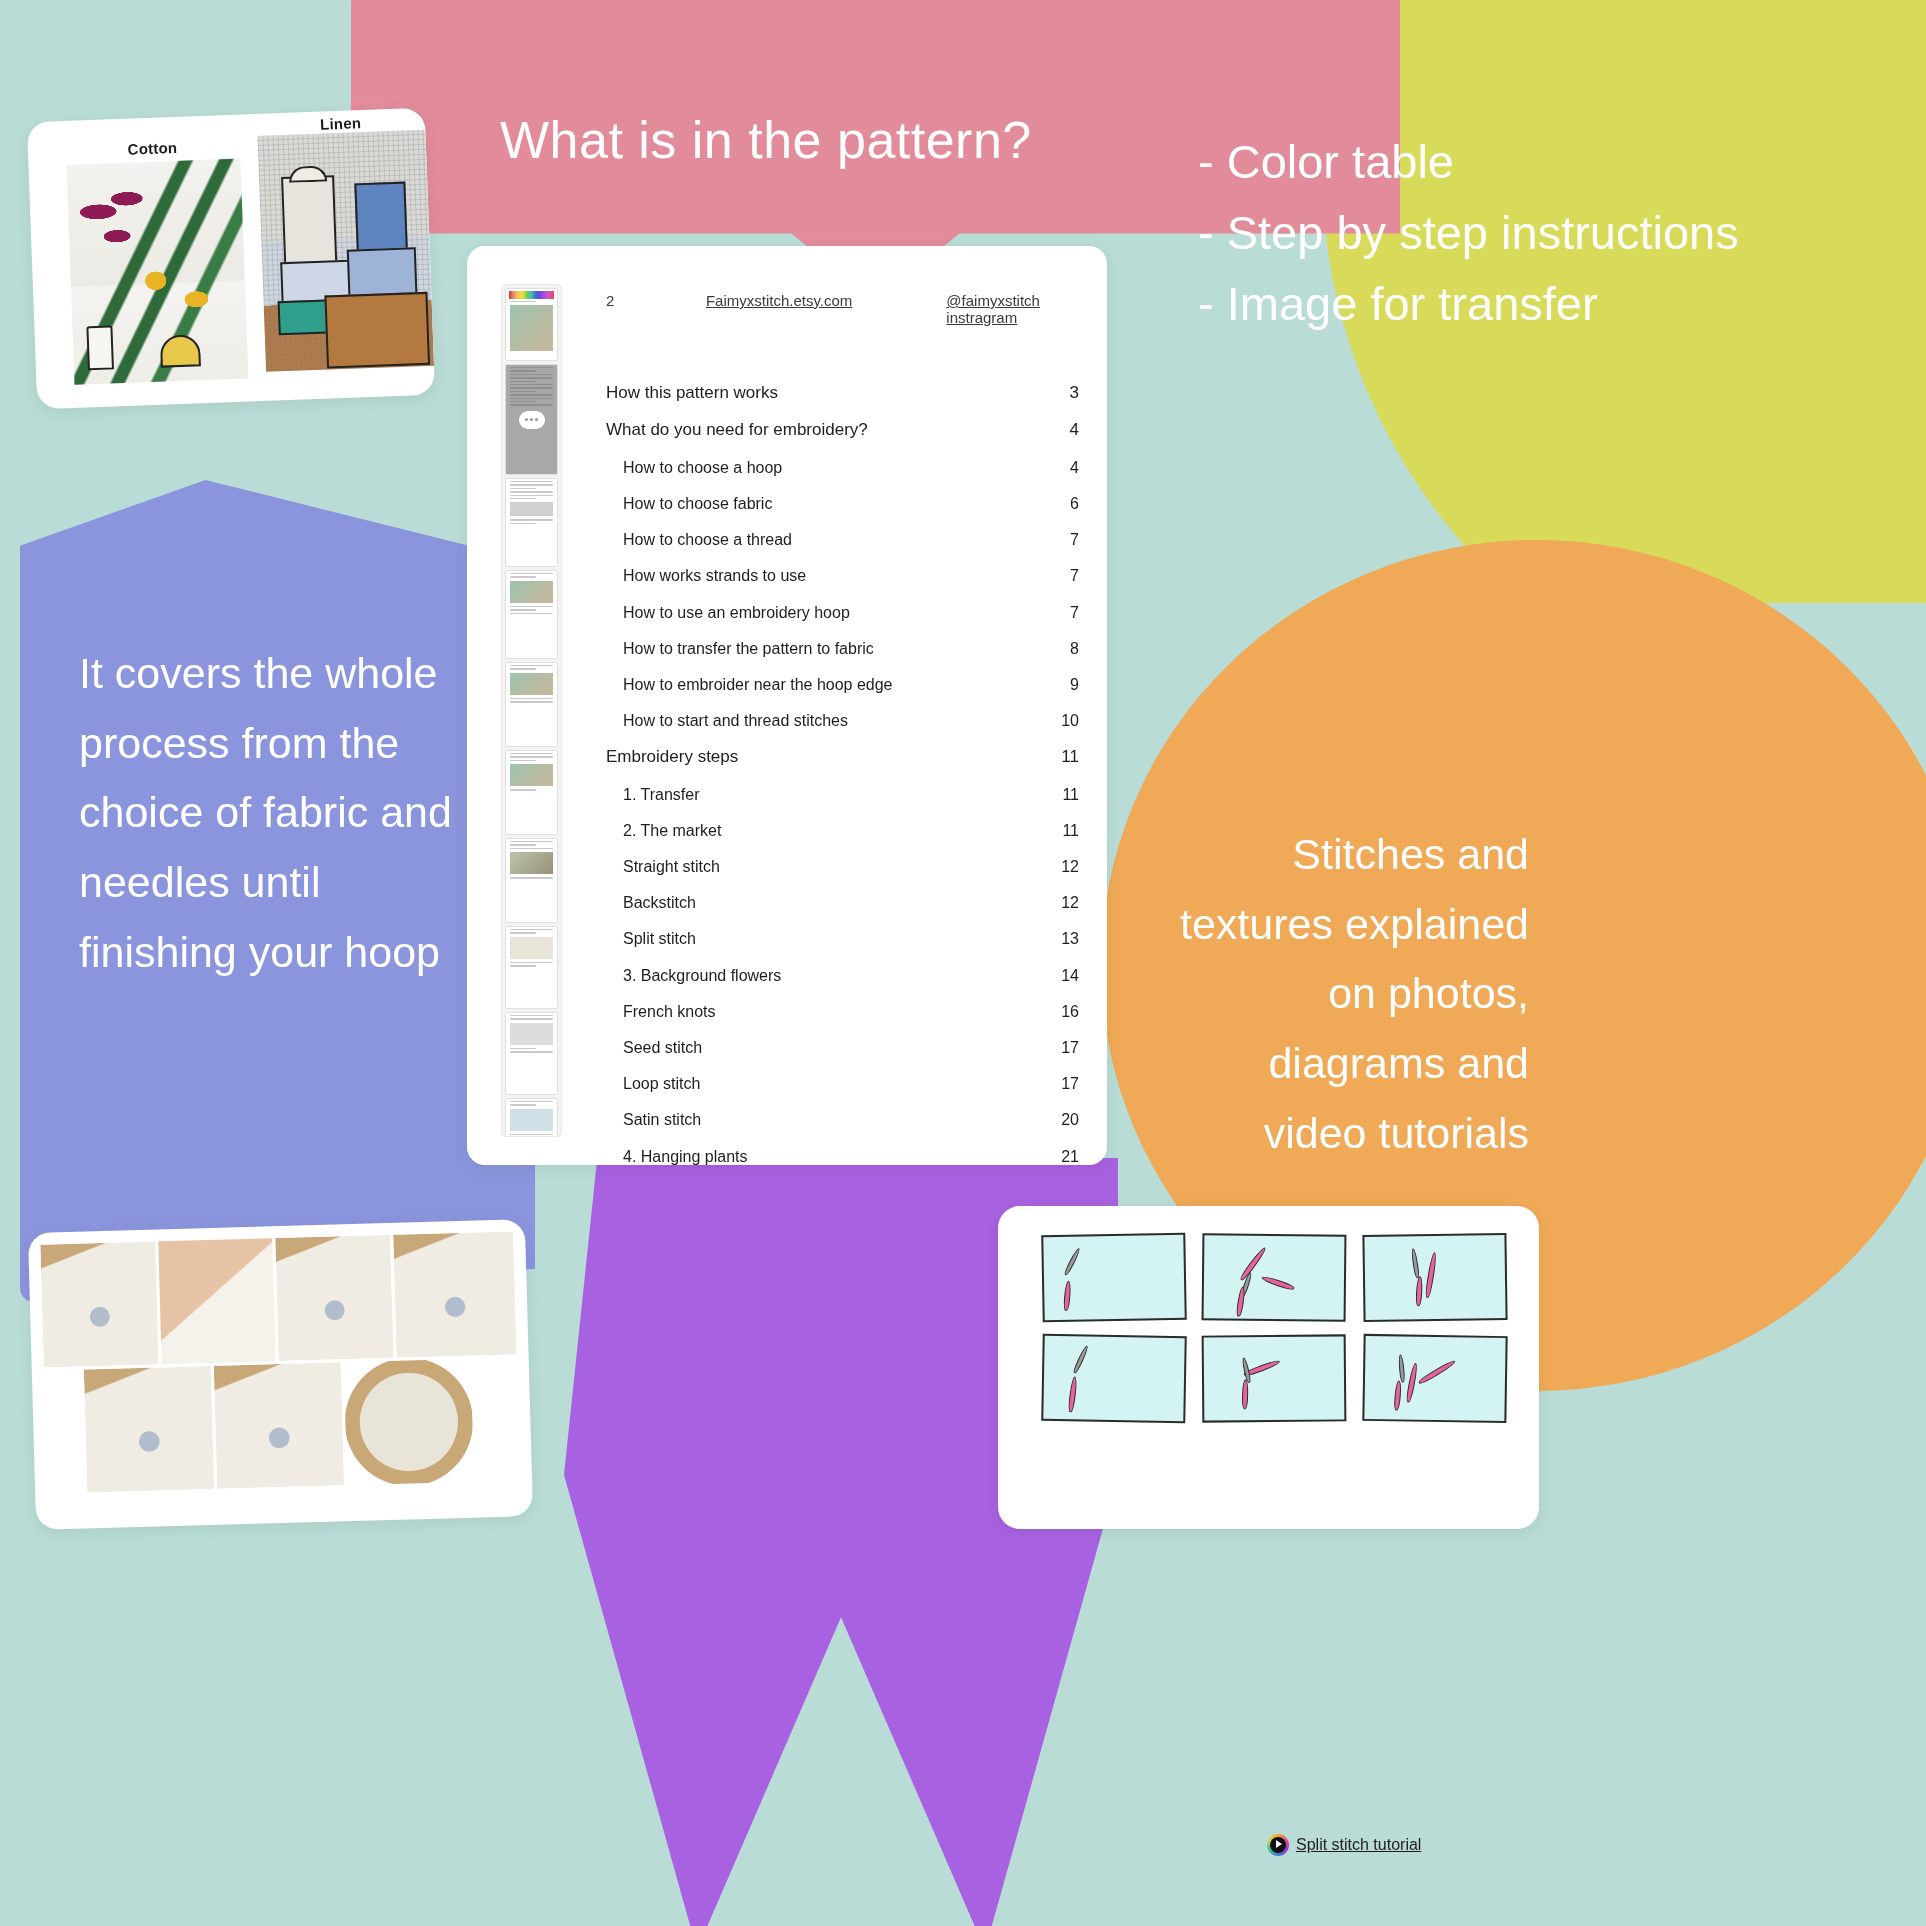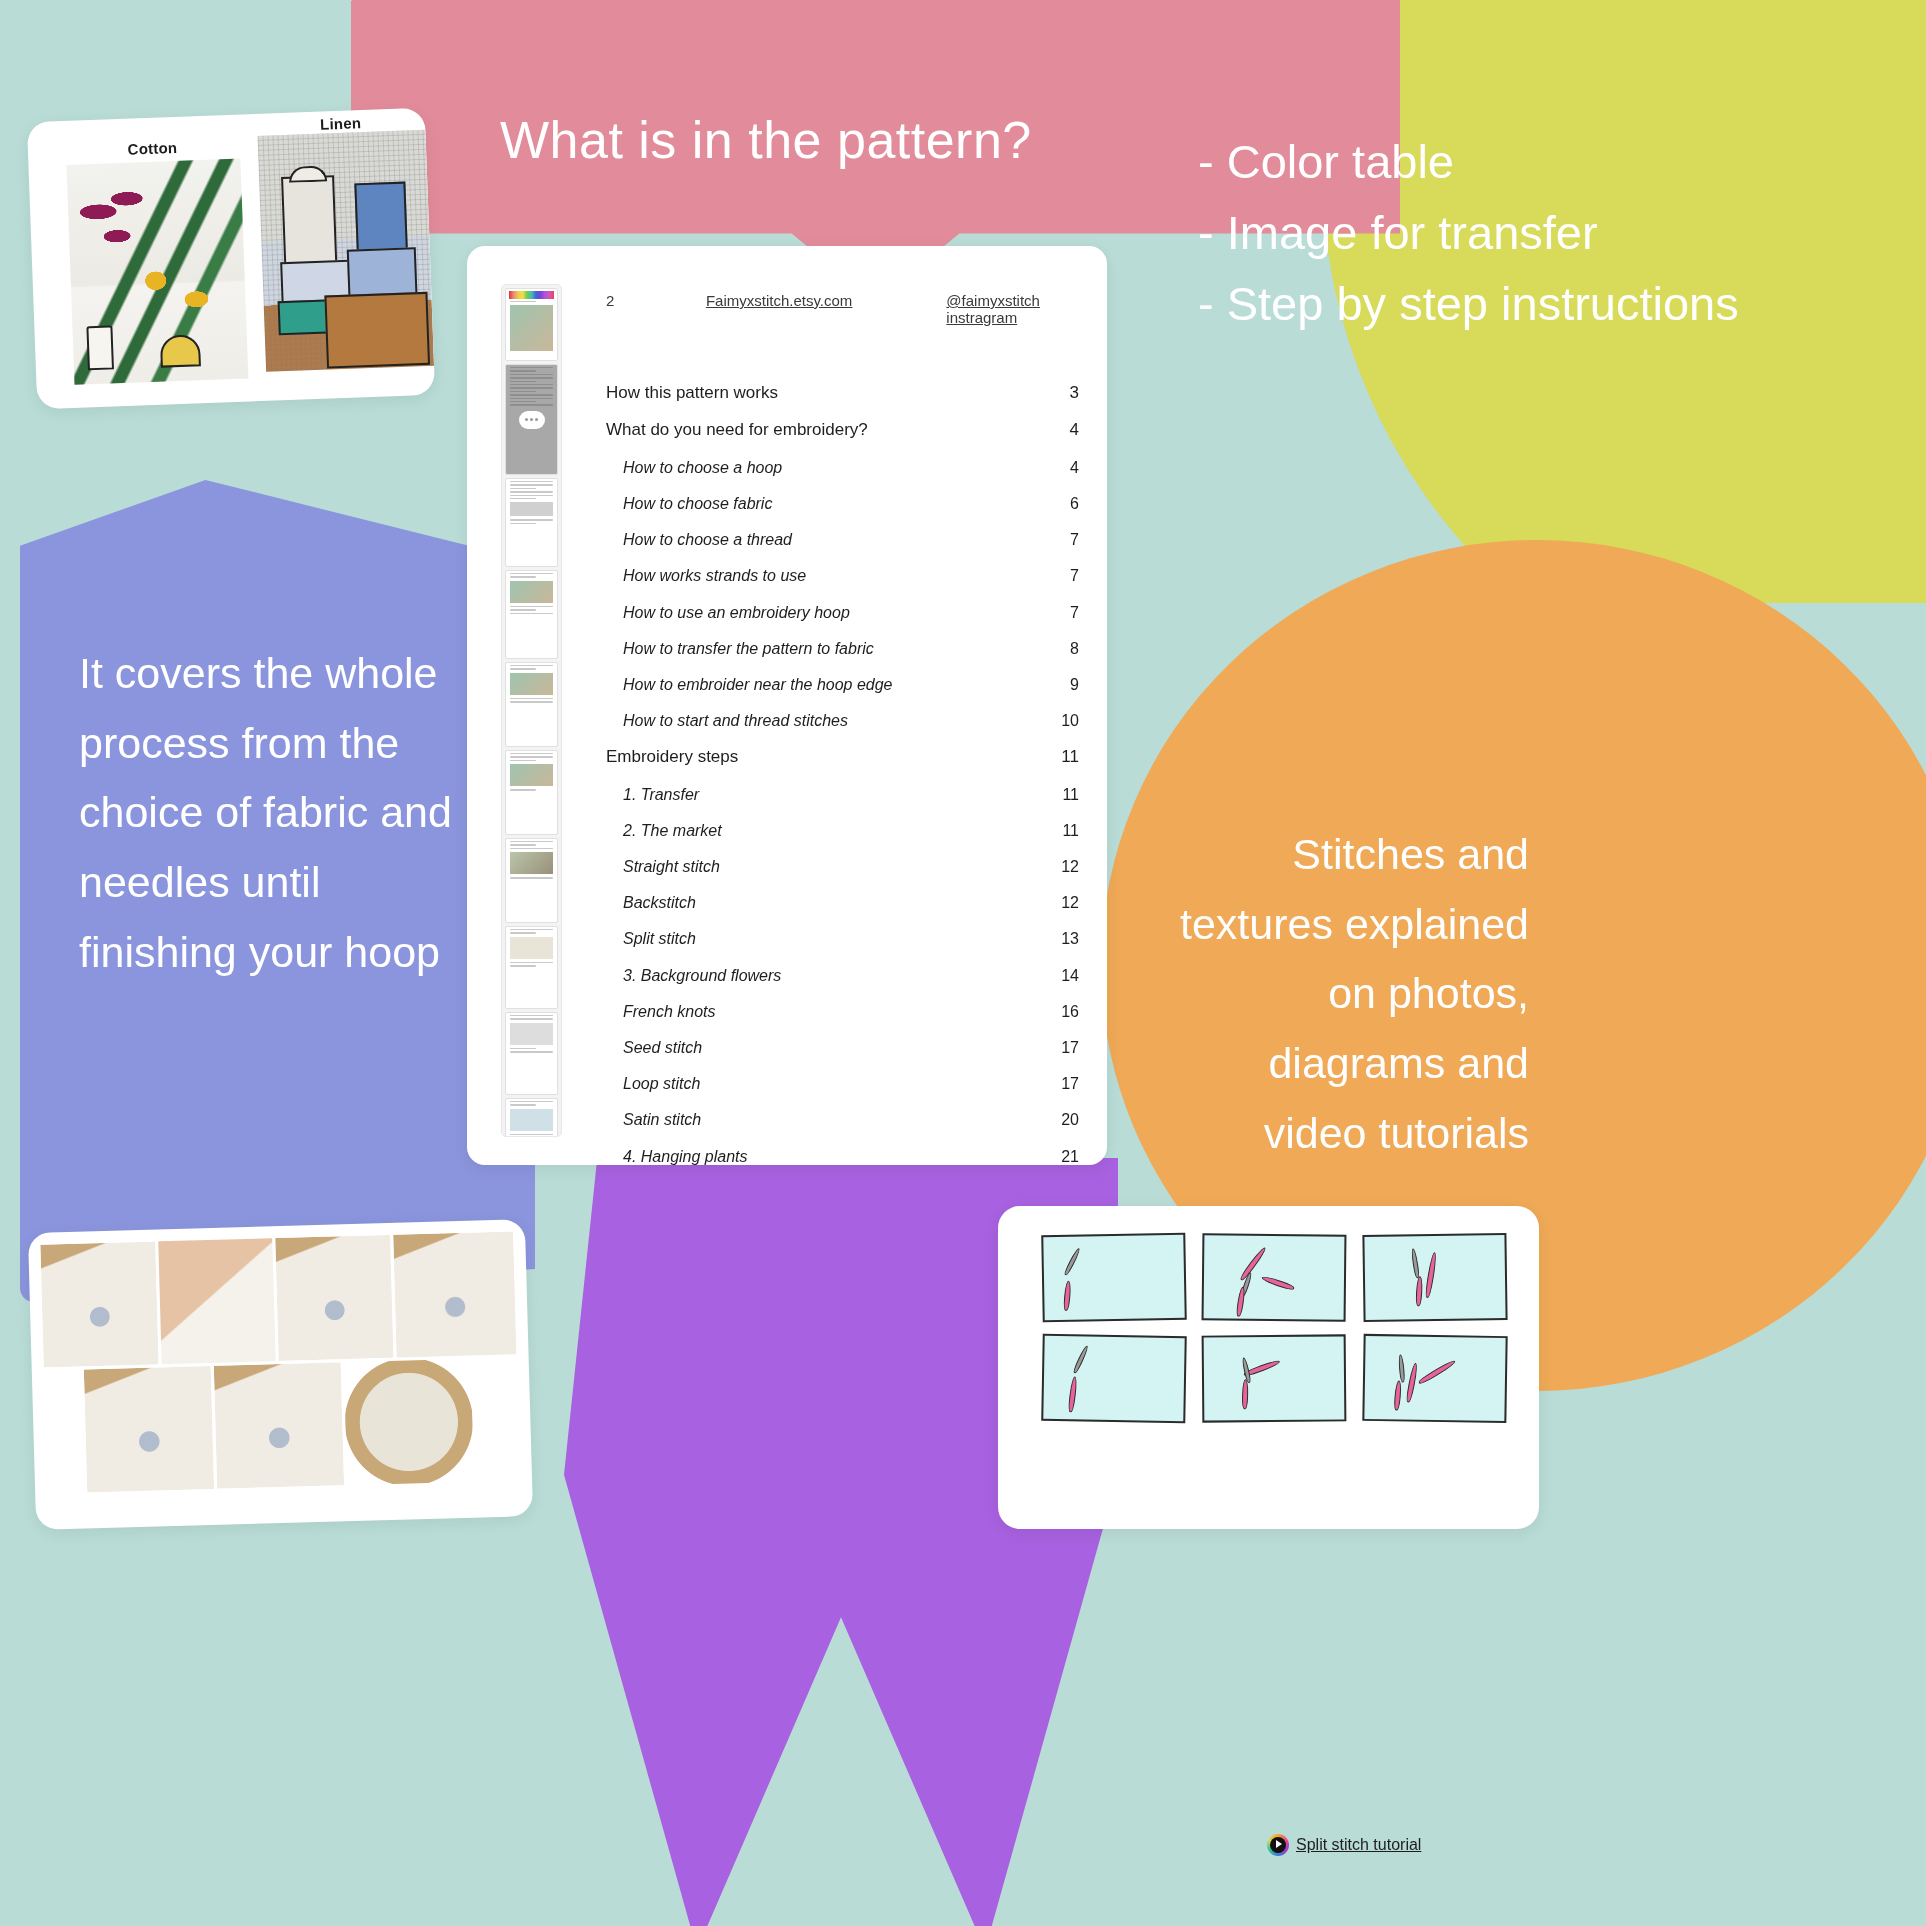--- a/index.html
+++ b/index.html
@@ -133,21 +133,21 @@
   #doc-header .link { text-decoration: underline; }
   #doc-header .ig { margin-left: 94px; text-decoration: underline; }
 
   .toc-row {
     display: flex; align-items: baseline;
     font-size: 17px; color: #1e1e1e;
     margin-bottom: 17px; line-height: 1.2;
   }
   .toc-row .t { flex: 1 1 auto; white-space: nowrap; }
   .toc-row .p { flex: 0 0 53px; text-align: right; }
-  .toc-row.lvl2 .t { padding-left: 17px; font-size: 16px; font-style: italic; }
+  .toc-row.lvl2 .t { padding-left: 17px; font-size: 16px; }
   .toc-row.lvl2 .p { font-size: 16px; }
 
   
   #photos-card {
     left: 32px; top: 1226px; width: 497px; height: 297px;
     transform: rotate(-1.6deg);
     padding: 12px; overflow: hidden;
   }
   .prow { display: flex; gap: 3px; }
   .prow + .prow { margin-top: 3px; }
@@ -241,22 +241,22 @@
   <div class="blob blob-yellow"></div>
   <div class="blob blob-orange"></div>
   <div class="blob blob-pink"></div>
   <div class="blob blob-blue"></div>
   <div class="blob blob-purple"></div>
 
   <div class="callout" id="title-text">What is in the pattern?</div>
 
   <div class="callout" id="yellow-text">
     <div>- Color table</div>
+    <div>- Step by step instructions</div>
     <div>- Image for transfer</div>
-    <div>- Step by step instructions</div>
   </div>
 
   <div class="callout" id="orange-text">Stitches and textures explained on photos, diagrams and video tutorials</div>
 
   <div class="callout" id="blue-text">It covers the whole process from the choice of fabric and needles until finishing your hoop</div>
 
   <div class="card" id="fabric-card">
     <div class="fab-label" style="position:absolute;left:55px;top:22px;width:139px;">Cotton</div>
     <div class="fab-label" style="position:absolute;left:249px;top:4px;width:129px;">Linen</div>
     <div id="cotton-img">

